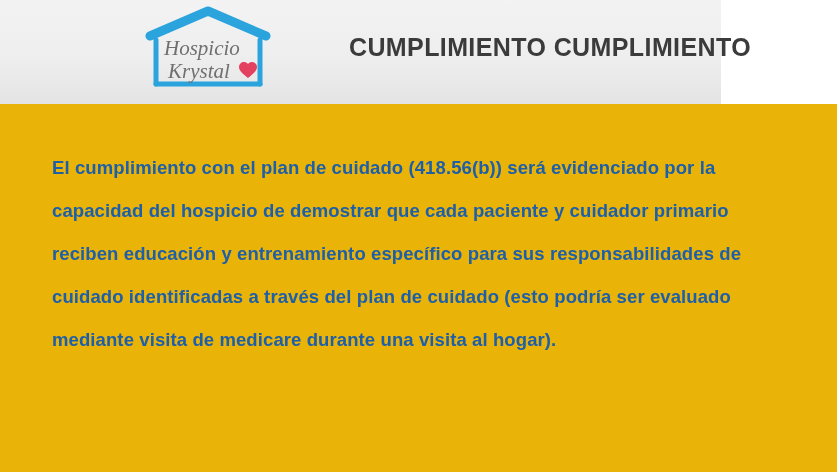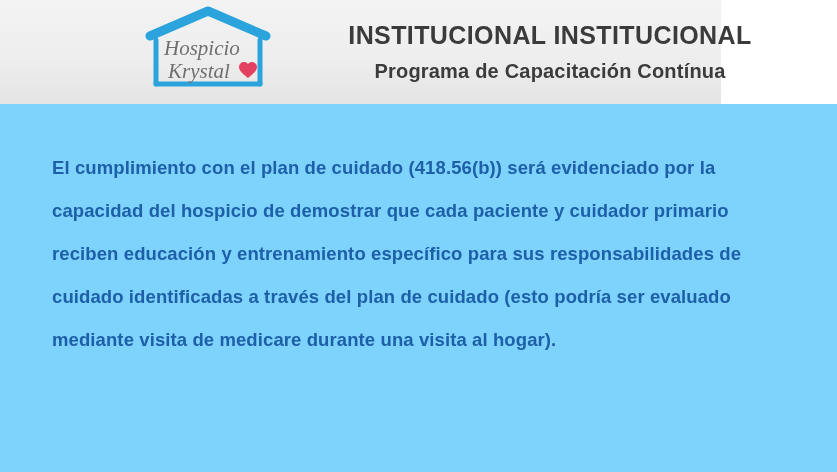--- a/index.html
+++ b/index.html
@@ -76,21 +76,21 @@
     line-height: 1.15;
   }
 
   
   .body-area {
     position: absolute;
     left: 0;
     top: 104px;
     width: 837px;
     height: 368px;
-    background: #7dd3fc;
+    background: #eab308;
   }
 
   .body-text {
     position: absolute;
     left: 52px;
     top: 42px;
     width: 740px;
     font-size: 18.5px;
     font-weight: bold;
     color: #1d5fa8;
@@ -114,22 +114,21 @@
         <path d="M18 78 L122 78" fill="none" stroke="#2ba3dd" stroke-width="5" stroke-linecap="round"></path>
 
         <text x="26" y="49" font-family="Liberation Serif, serif" font-size="21" font-style="italic" fill="#6f6f6f">Hospicio</text>
         <text x="30" y="72" font-family="Liberation Serif, serif" font-size="21" font-style="italic" fill="#6f6f6f">Krystal</text>
 
         <path d="M110 58 c-3.5 -4 -9 -1.5 -9 3 c0 4.5 6 8.5 9 11 c3 -2.5 9 -6.5 9 -11 c0 -4.5 -5.5 -7 -9 -3 z" fill="#e4405f"></path>
       </svg>
     </div>
 
     <div class="header-titles">
-      <div class="title-main">INSTITUCIONAL INSTITUCIONAL</div>
-      <div class="title-sub">Programa de Capacitación Contínua</div>
+      <div class="title-main">CUMPLIMIENTO CUMPLIMIENTO</div>
     </div>
 
   </div>
 
   <div class="body-area">
     <div class="body-text">El cumplimiento con el plan de cuidado (418.56(b)) será evidenciado por la capacidad del hospicio de demostrar que cada paciente y cuidador primario reciben educación y entrenamiento específico para sus responsabilidades de cuidado identificadas a través del plan de cuidado (esto podría ser evaluado mediante visita de medicare durante una visita al hogar).</div>
   </div>
 
 </div>
 

